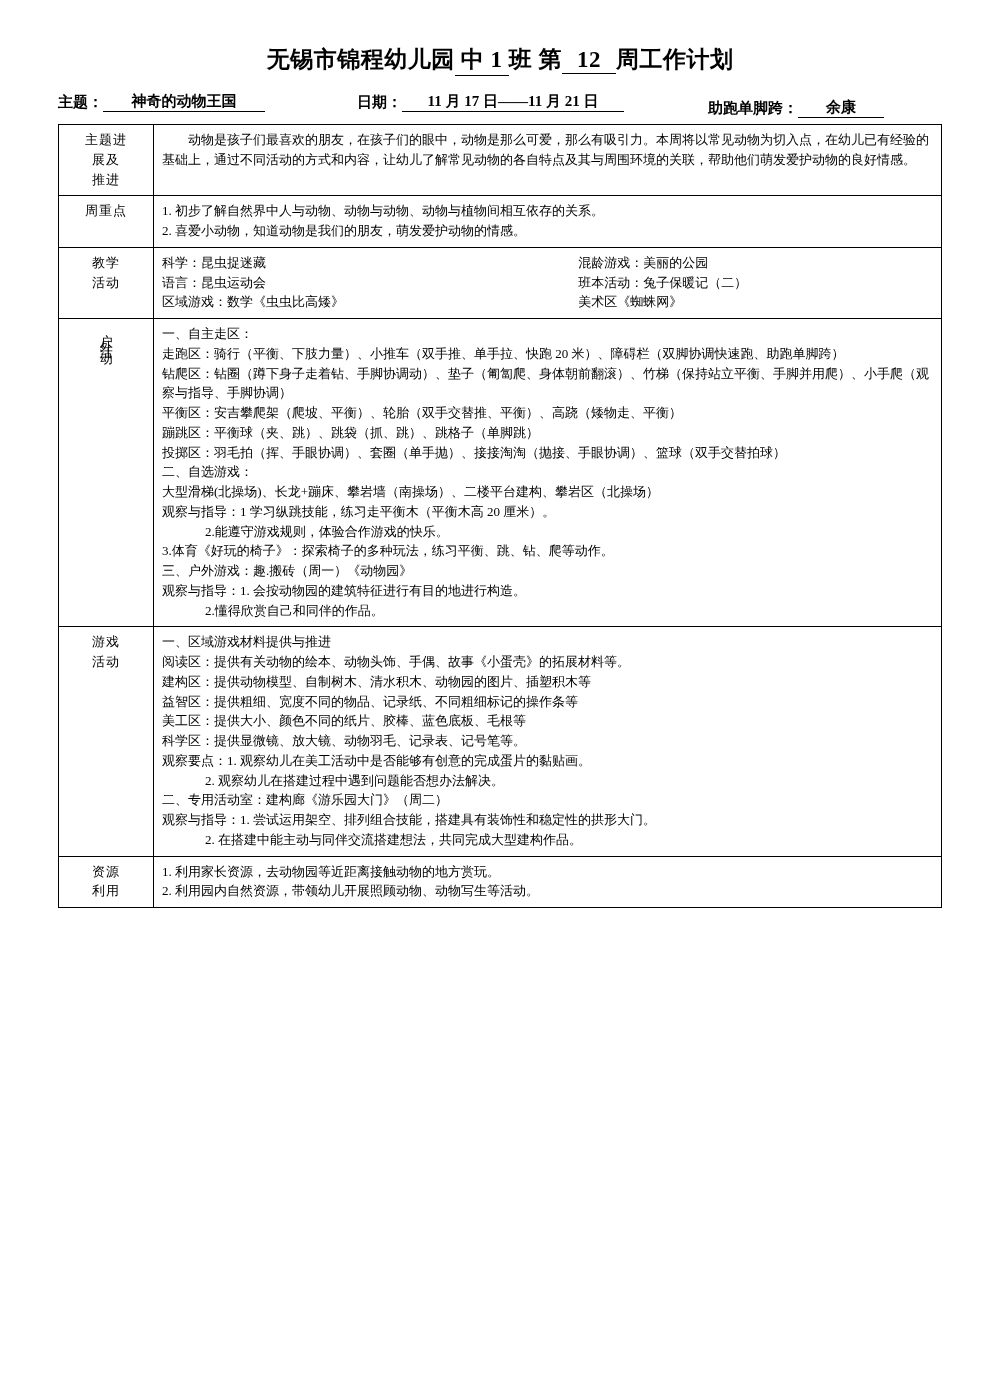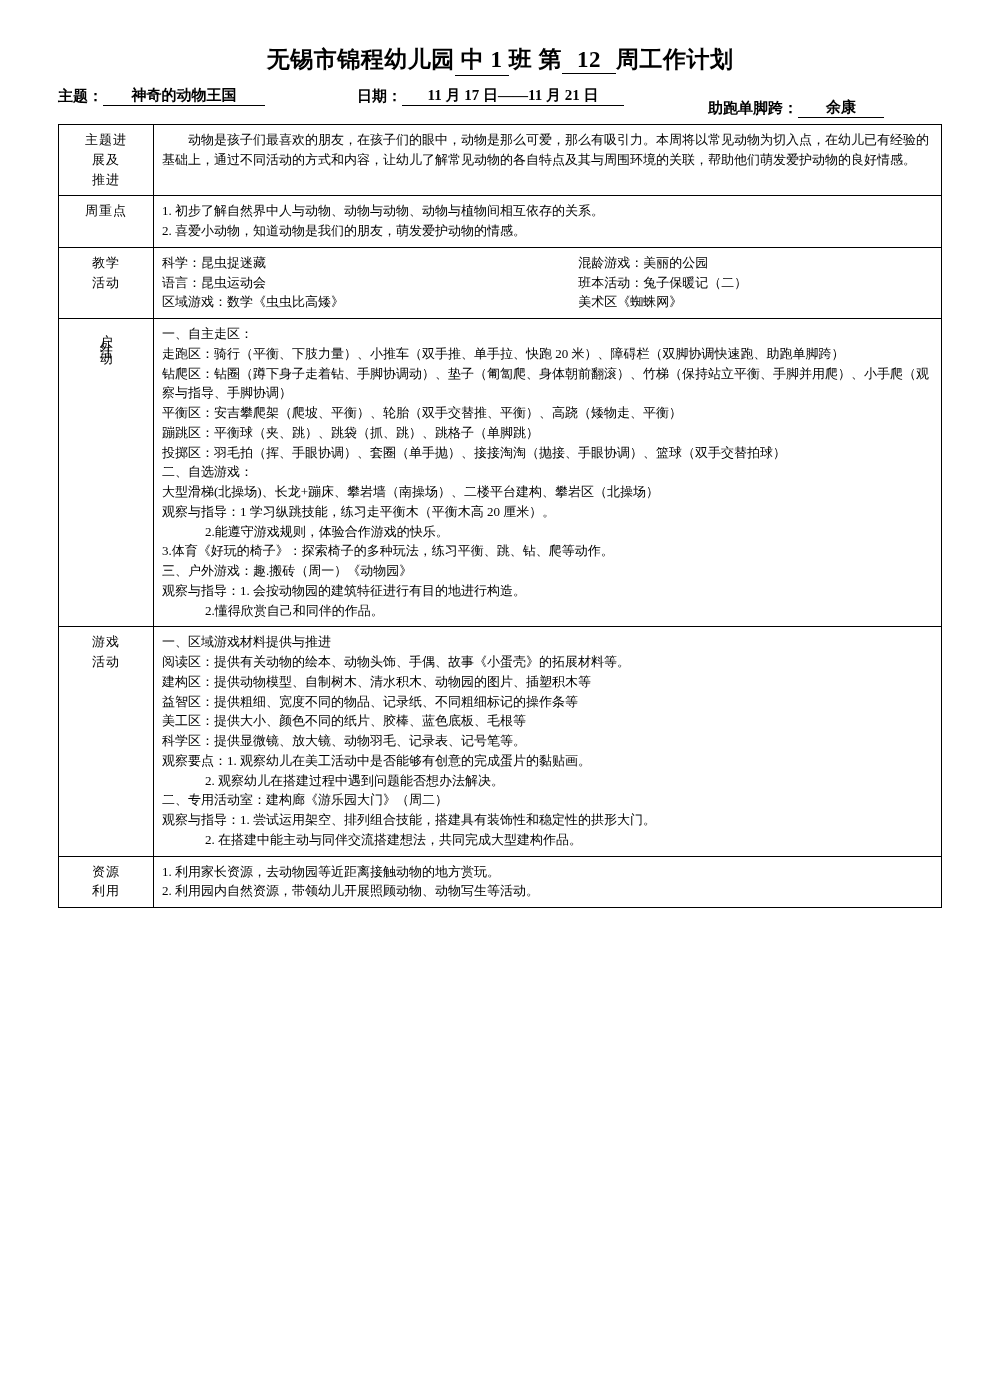--- a/index.html
+++ b/index.html
@@ -31,21 +31,21 @@
   }
   .doc-title .fill {
     display: inline-block;
     border-bottom: 1.5px solid #000;
     padding: 0 4px;
     min-width: 46px;
     text-align: center;
   }
   .meta-row {
     display: flex;
-    align-items: flex-start;
+    align-items: center;
     font-size: 15px;
     font-weight: bold;
     margin: 0 0 6px 0;
     white-space: nowrap;
   }
   .meta-item {
     display: flex;
     align-items: flex-end;
   }
   .meta-label { font-weight: bold; }

